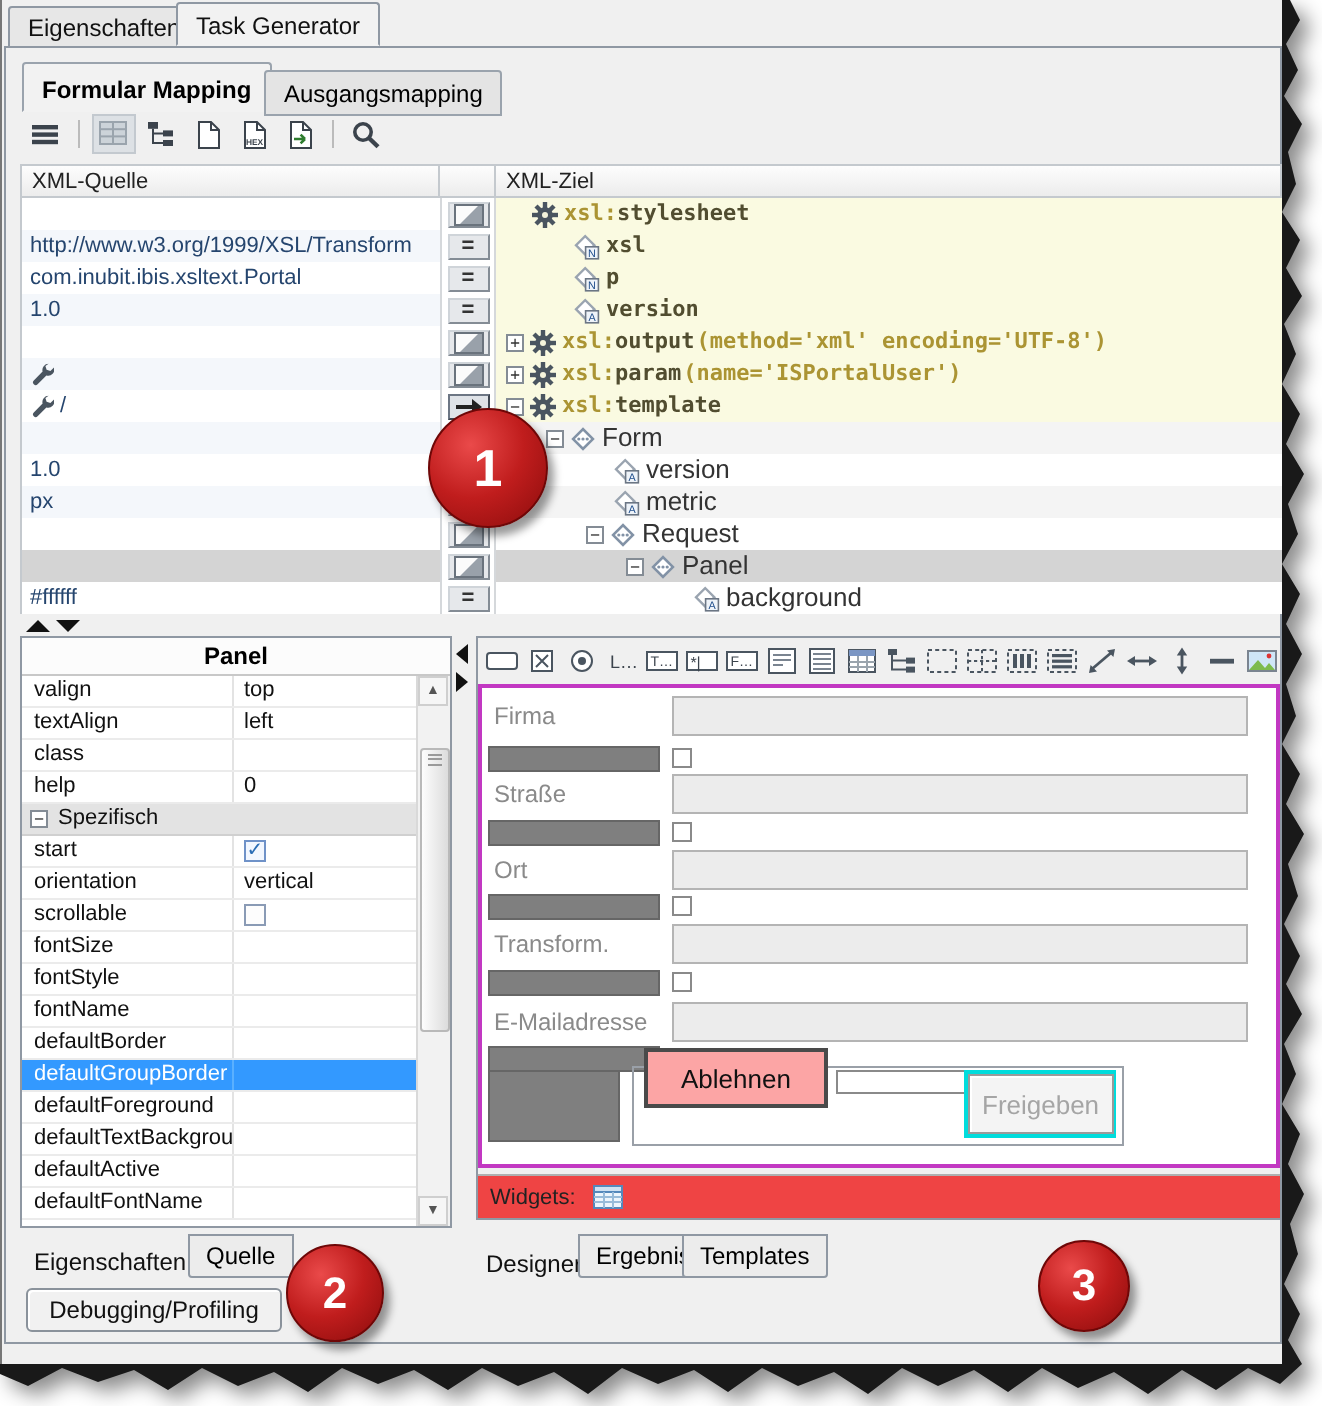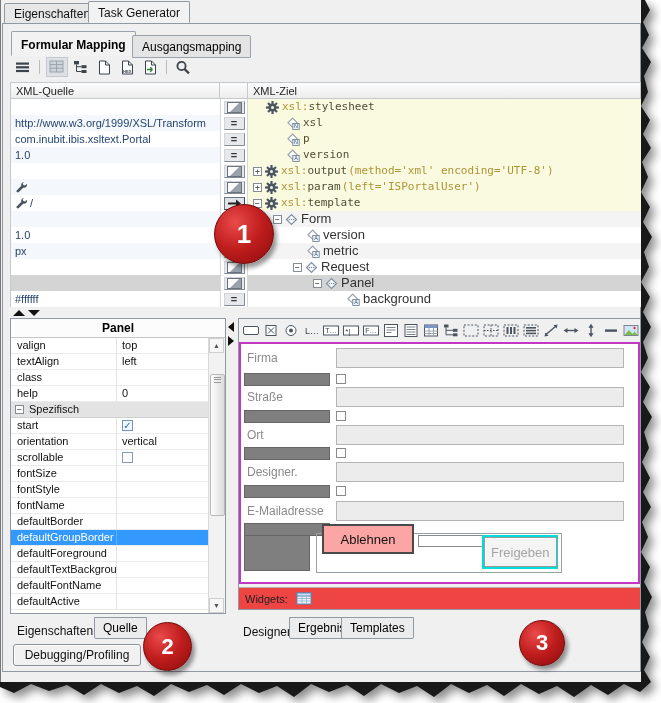--- a/index.html
+++ b/index.html
@@ -49,21 +49,21 @@
         display:inline-flex;align-items:center;justify-content:center;font-size:10px;color:#333;}
   .mbtn .diag{width:13px;height:9px;border:1px solid #6a737d;
         background:linear-gradient(135deg,#fbfbfb 49%,#99a1aa 51%);}
   .mbtn.eq{font-weight:bold;font-size:11px;line-height:10px;}
   .mbtn.arrow{border-color:#6c7684 #3e4651 #3e4651 #6c7684;background:#dfe3e8;}
   .map-tree .mrow{display:flex;align-items:center;gap:3px;}
   .map-tree .mrow.ys{background:#fafae1;}
   .map-tree .mrow.alt{background:#f4f4f4;}
   .exp{width:9px;height:9px;box-sizing:border-box;border:1px solid #848c95;background:#fff;
        font-size:8px;line-height:7px;text-align:center;color:#333;flex:none;font-family:"DejaVu Sans Mono",monospace;}
-  .tmono{font-family:"DejaVu Sans Mono",monospace;font-weight:normal;font-size:11px;}
+  .tmono{font-family:"DejaVu Sans Mono",monospace;font-weight:bold;font-size:11px;}
   .gold{color:#ab9433;}
   .tname{color:#514d30;}
   .plain{font-size:13px;color:#333;}
 
   
   .hsplit{position:absolute;left:2px;top:308px;width:637px;height:10px;background:#f0f0f0;}
   .tri{width:0;height:0;position:absolute;top:2px;}
   .tri.up{left:10px;border-left:6px solid transparent;border-right:6px solid transparent;border-bottom:6px solid #111;}
   .tri.down{left:25px;border-left:6px solid transparent;border-right:6px solid transparent;border-top:6px solid #111;}
 
@@ -391,21 +391,21 @@
                   <line x1="0" y1="6.5" x2="13" y2="6.5"></line>
                   <line x1="2" y1="2" x2="11" y2="11"></line>
                   <line x1="11" y1="2" x2="2" y2="11"></line>
                 </g>
                 <circle cx="6.5" cy="6.5" r="3.9" fill="#4a5560"></circle>
                 <circle cx="6.5" cy="6.5" r="1.5" fill="#f4f4dc"></circle>
               </svg>
             </span>
             <span class="tmono gold">xsl:</span>
             <span class="tmono tname" style="margin-left: -3px;">param</span>
-            <span class="tmono gold" style="margin-left: -2px;"> (left='ISPortalUser')</span>
+            <span class="tmono gold" style="margin-left: -2px;"> (name='ISPortalUser')</span>
           </div>
           <div class="mrow ys" style="padding-left: 5px;">
             <span class="exp">−</span>
             <span>
               <svg width="13" height="13" viewBox="0 0 13 13">
                 <g stroke="#4a5560" stroke-width="2.2">
                   <line x1="6.5" y1="0" x2="6.5" y2="13"></line>
                   <line x1="0" y1="6.5" x2="13" y2="6.5"></line>
                   <line x1="2" y1="2" x2="11" y2="11"></line>
                   <line x1="11" y1="2" x2="2" y2="11"></line>
@@ -553,25 +553,25 @@
             </div>
             <div class="prow">
               <span class="pl">defaultForeground</span>
               <span class="pv"></span>
             </div>
             <div class="prow">
               <span class="pl">defaultTextBackground</span>
               <span class="pv"></span>
             </div>
             <div class="prow">
+              <span class="pl">defaultActive</span>
+              <span class="pv"></span>
+            </div>
+            <div class="prow">
               <span class="pl">defaultFontName</span>
-              <span class="pv"></span>
-            </div>
-            <div class="prow">
-              <span class="pl">defaultActive</span>
               <span class="pv"></span>
             </div>
             <div class="prow"></div>
           </div>
       <div class="pscroll">
         <div class="sarrow" style="top:0">▲</div>
         <div class="sarrow" style="bottom:0">▼</div>
         <div class="sthumb" style="top:36px;height:140px">
               <i></i>
               <i></i>
@@ -723,21 +723,21 @@
               <div class="fbar" style="top: 29px;"></div>
               <div class="fcheck" style="top: 30px;"></div>
               <span class="flabel" style="top: 46px;">Straße</span>
               <div class="ffield" style="top: 43px;"></div>
               <div class="fbar" style="top: 66px;"></div>
               <div class="fcheck" style="top: 67px;"></div>
               <span class="flabel" style="top: 84px;">Ort</span>
               <div class="ffield" style="top: 81px;"></div>
               <div class="fbar" style="top: 103px;"></div>
               <div class="fcheck" style="top: 104px;"></div>
-              <span class="flabel" style="top: 121px;">Designer.</span>
+              <span class="flabel" style="top: 121px;">Transform.</span>
               <div class="ffield" style="top: 118px;"></div>
               <div class="fbar" style="top: 141px;"></div>
               <div class="fcheck" style="top: 142px;"></div>
               <span class="flabel" style="top: 160px;">E-Mailadresse</span>
               <div class="ffield" style="top: 157px;"></div>
               <div class="fbar" style="top: 179px;"></div>
               <div class="fcheck" style="top: 180px;"></div>
             </div>
         <div class="btnrow-box"></div>
         <div class="gray-big"></div>

